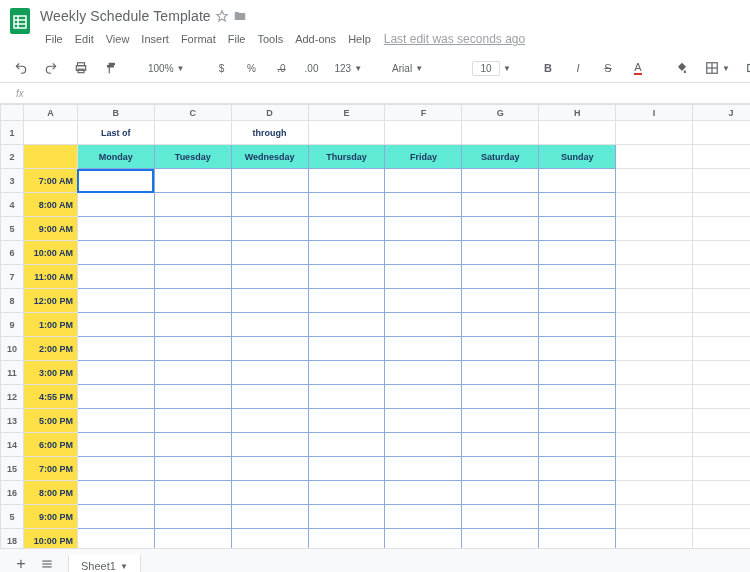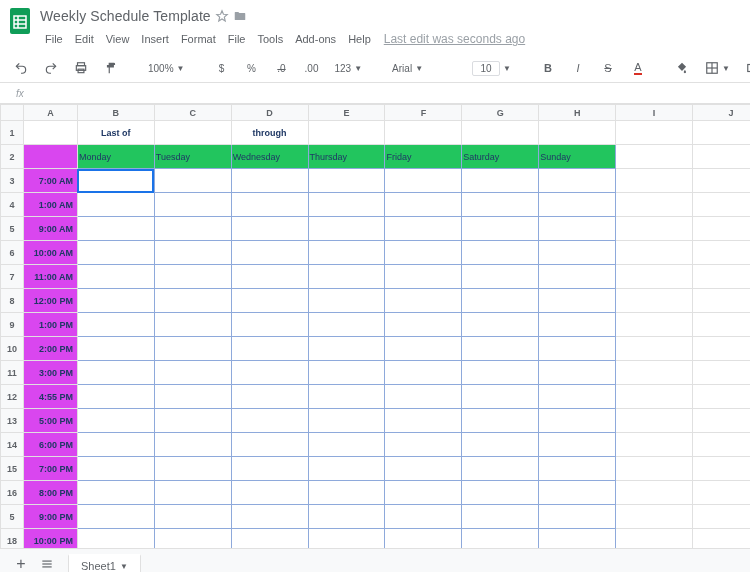--- a/index.html
+++ b/index.html
@@ -148,31 +148,31 @@
     height: 24px;
   }
   .corner { background:#f8f9fa; width:22px; height:16px; }
   .cell { height: 24px; }
   
   .cA { width: 52px; }
   .cB,.cC,.cD,.cE,.cF,.cG,.cH { width: 74px; }
   .cI,.cJ { width: 74px; }
   
   .timecell {
-    background: #d946ef;
+    background: #fde047;
     color: #1f3864;
     font-weight: bold;
     text-align: right;
     padding-right: 4px;
   }
   .dayhdr {
-    background: #22c55e;
+    background: #5eead4;
     color: #1f3864;
-    font-weight: normal;
-    text-align: left;
+    font-weight: bold;
+    text-align: center;
   }
   .row1-title {
     color: #1f3864;
     font-weight: bold;
     font-size: 13px;
     text-align: center;
     height: 22px;
     border-bottom: 1px solid #e0e0e0;
   }
   .data-cell {
@@ -430,21 +430,21 @@
           <td class="cell data-cell cD"></td>
           <td class="cell data-cell cE"></td>
           <td class="cell data-cell cF"></td>
           <td class="cell data-cell cG"></td>
           <td class="cell data-cell cH"></td>
           <td class="cell cI"></td>
           <td class="cell cJ"></td>
         </tr>
         <tr>
           <th class="rowhdr">4</th>
-          <td class="cell timecell cA">1:00 AM</td>
+          <td class="cell timecell cA">8:00 AM</td>
           <td class="cell data-cell cB"></td>
           <td class="cell data-cell cC"></td>
           <td class="cell data-cell cD"></td>
           <td class="cell data-cell cE"></td>
           <td class="cell data-cell cF"></td>
           <td class="cell data-cell cG"></td>
           <td class="cell data-cell cH"></td>
           <td class="cell cI"></td>
           <td class="cell cJ"></td>
         </tr>

